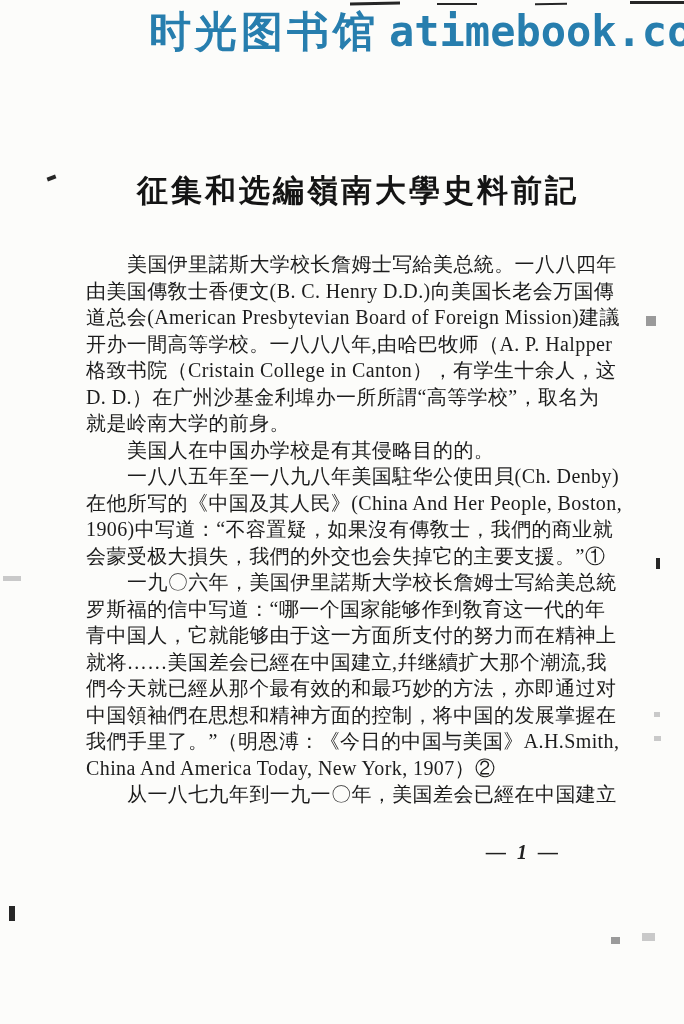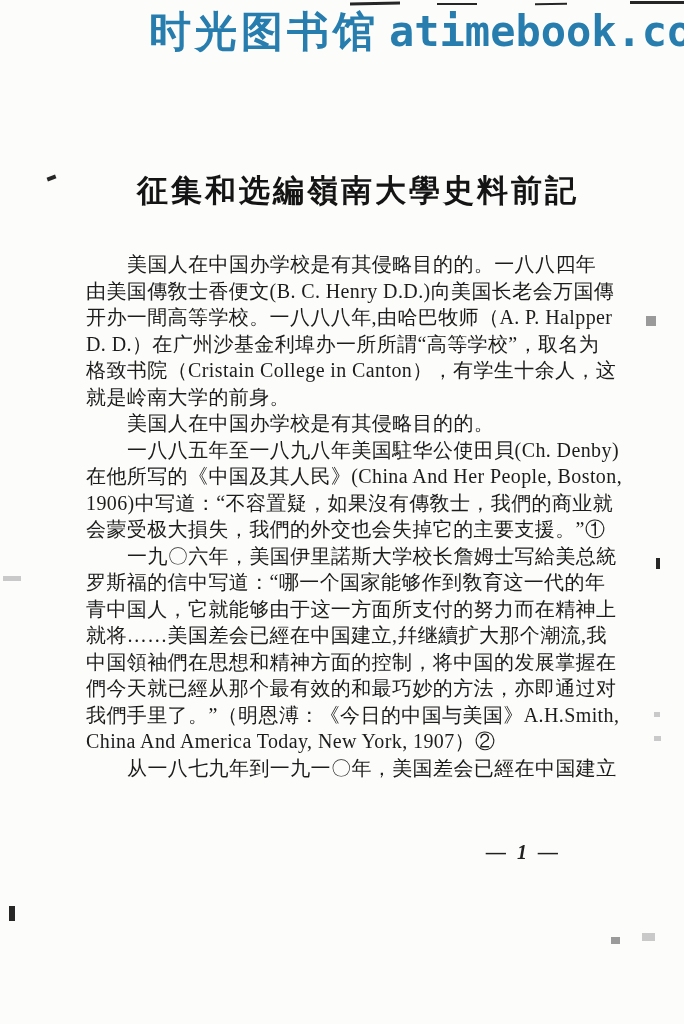--- a/index.html
+++ b/index.html
@@ -98,37 +98,38 @@
   <div class="artifact faint" style="left:654px; top:712px; width:6px; height:5px;"></div>
   <div class="artifact faint" style="left:654px; top:736px; width:7px; height:5px;"></div>
   <div class="artifact" style="left:9px; top:906px; width:6px; height:15px;"></div>
   <div class="artifact light" style="left:611px; top:937px; width:9px; height:7px;"></div>
   <div class="artifact faint" style="left:642px; top:933px; width:13px; height:8px;"></div>
   <div class="artifact faint" style="left:3px; top:576px; width:18px; height:5px;"></div>
 
   <h1 class="doc-title">征集和选編嶺南大學史料前記</h1>
 
   <div class="doc-body">
-      <div class="line indent">美国人在中国办学校是有其侵略目的的。一八八四年</div>
+      <div class="line indent">美国伊里諾斯大学校长詹姆士写給美总統。一八八四年</div>
       <div class="line">由美国傳敎士香便文(B. C. Henry D.D.)向美国长老会万国傳</div>
+      <div class="line">道总会(American Presbytevian Board of Foreign Mission)建議</div>
       <div class="line">开办一間高等学校。一八八八年,由哈巴牧师（A. P. Halpper</div>
+      <div class="line">格致书院（Cristain College in Canton），有学生十余人，这</div>
       <div class="line">D. D.）在广州沙基金利埠办一所所謂“高等学校”，取名为</div>
-      <div class="line">格致书院（Cristain College in Canton），有学生十余人，这</div>
       <div class="line">就是岭南大学的前身。</div>
       <div class="line indent">美国人在中国办学校是有其侵略目的的。</div>
       <div class="line indent">一八八五年至一八九八年美国駐华公使田貝(Ch. Denby)</div>
       <div class="line">在他所写的《中国及其人民》(China And Her People, Boston,</div>
       <div class="line">1906)中写道：“不容置疑，如果沒有傳敎士，我們的商业就</div>
       <div class="line">会蒙受极大損失，我們的外交也会失掉它的主要支援。”①</div>
       <div class="line indent">一九〇六年，美国伊里諾斯大学校长詹姆士写給美总統</div>
       <div class="line">罗斯福的信中写道：“哪一个国家能够作到敎育这一代的年</div>
       <div class="line">青中国人，它就能够由于这一方面所支付的努力而在精神上</div>
       <div class="line">就将……美国差会已經在中国建立,幷继續扩大那个潮流,我</div>
+      <div class="line">們今天就已經从那个最有效的和最巧妙的方法，亦即通过对</div>
       <div class="line">中国領袖們在思想和精神方面的控制，将中国的发展掌握在</div>
-      <div class="line">們今天就已經从那个最有效的和最巧妙的方法，亦即通过对</div>
       <div class="line">我們手里了。”（明恩溥：《今日的中国与美国》A.H.Smith,</div>
       <div class="line">China And America Today, New York, 1907）②</div>
       <div class="line indent">从一八七九年到一九一〇年，美国差会已經在中国建立</div>
     </div>
 
   <div class="page-number">— 1 —</div>
 
 </div>
 
 </body></html>

